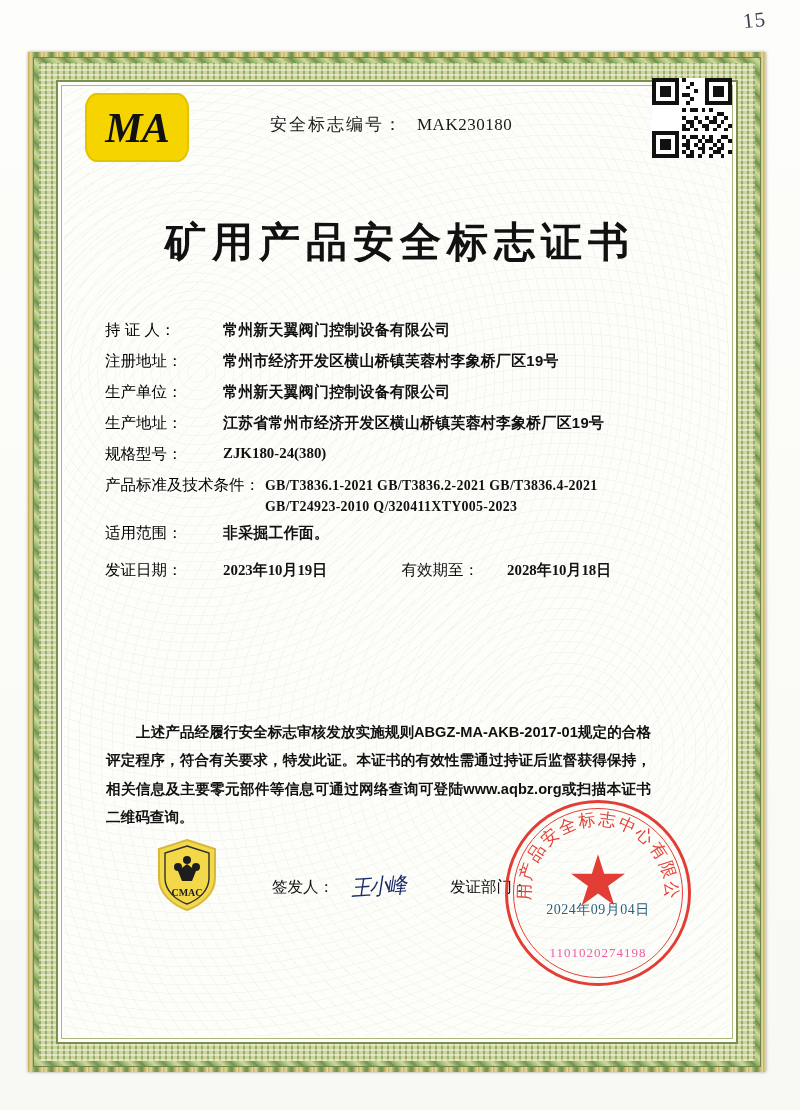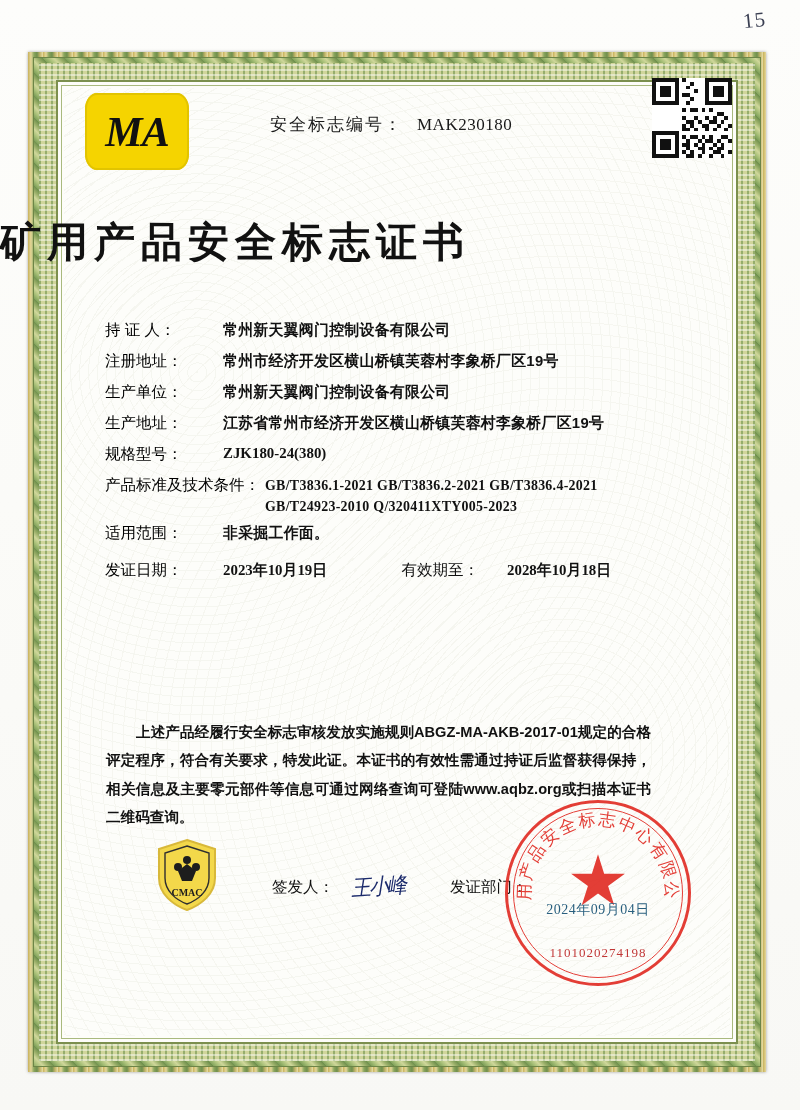--- a/index.html
+++ b/index.html
@@ -98,21 +98,21 @@
       repeating-radial-gradient(circle at 20% 30%, #b9c4a0 0 1px, transparent 1px 9px),
       repeating-radial-gradient(circle at 75% 70%, #c3c0a2 0 1px, transparent 1px 11px);
   }
 
   
   .ma-logo {
     position: absolute;
     left: 85px;
     top: 93px;
     width: 104px;
-    height: 77px;
+    height: 69px;
     background: #f5d400;
     border-radius: 12px / 16px;
     box-shadow: inset 0 0 0 2px #e2c400;
   }
   .ma-logo .ma-text {
     position: absolute;
     inset: 0;
     display: flex;
     align-items: center;
     justify-content: center;
@@ -149,20 +149,21 @@
     height: 80px;
     background: #fff;
   }
   .qr svg { display:block; }
 
   
   .title {
     position: absolute;
     left: 0; right: 0;
     top: 215px;
+    text-align: center;
     font-family: "Liberation Serif", serif;
     font-weight: bold;
     font-size: 41px;
     letter-spacing: 6px;
     color: #111;
   }
 
   
   .fields {
     position: absolute;
@@ -306,21 +307,21 @@
     color: #0c4a6e;
     letter-spacing: .5px;
   }
   .seal .seal-code {
     position: absolute;
     left: 0; right: 0;
     bottom: 22px;
     text-align: center;
     font-family: "Liberation Serif", serif;
     font-size: 13px;
-    color: #b91c1c;
+    color: #ec4899;
     letter-spacing: 1px;
   }
 </style>
 </head>
 <body>
 
 <div class="scan"></div>
 
 <div class="page-no">15</div>
 

